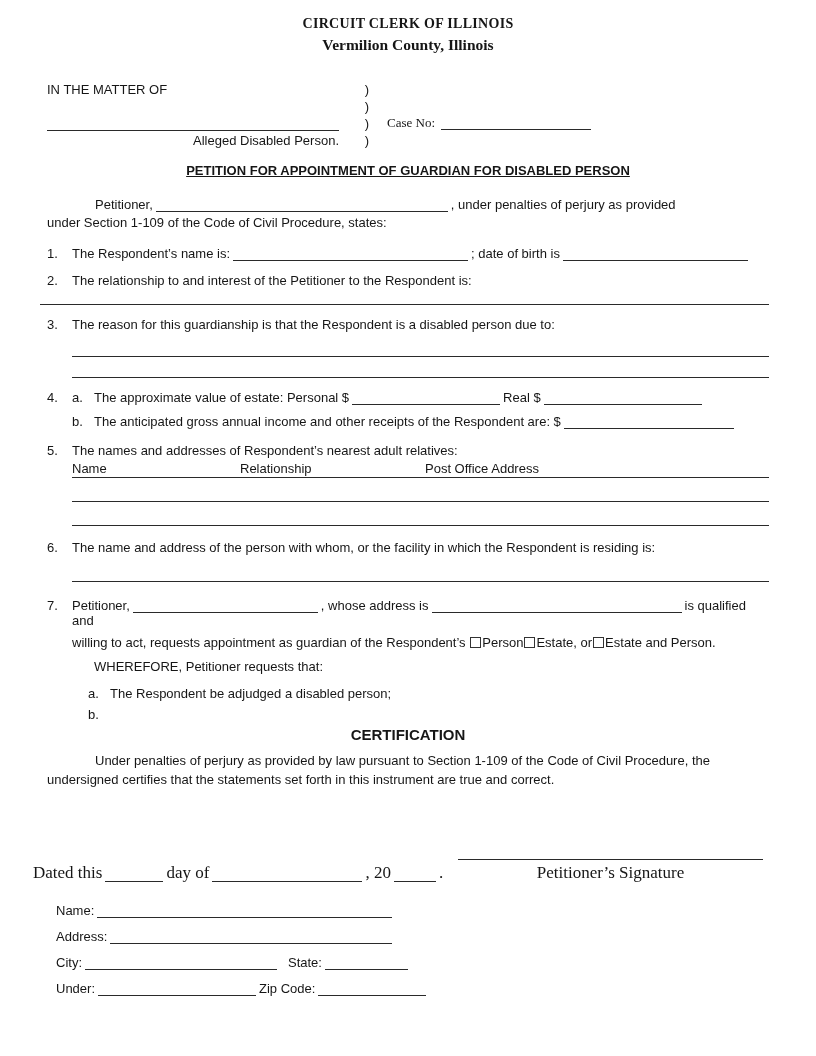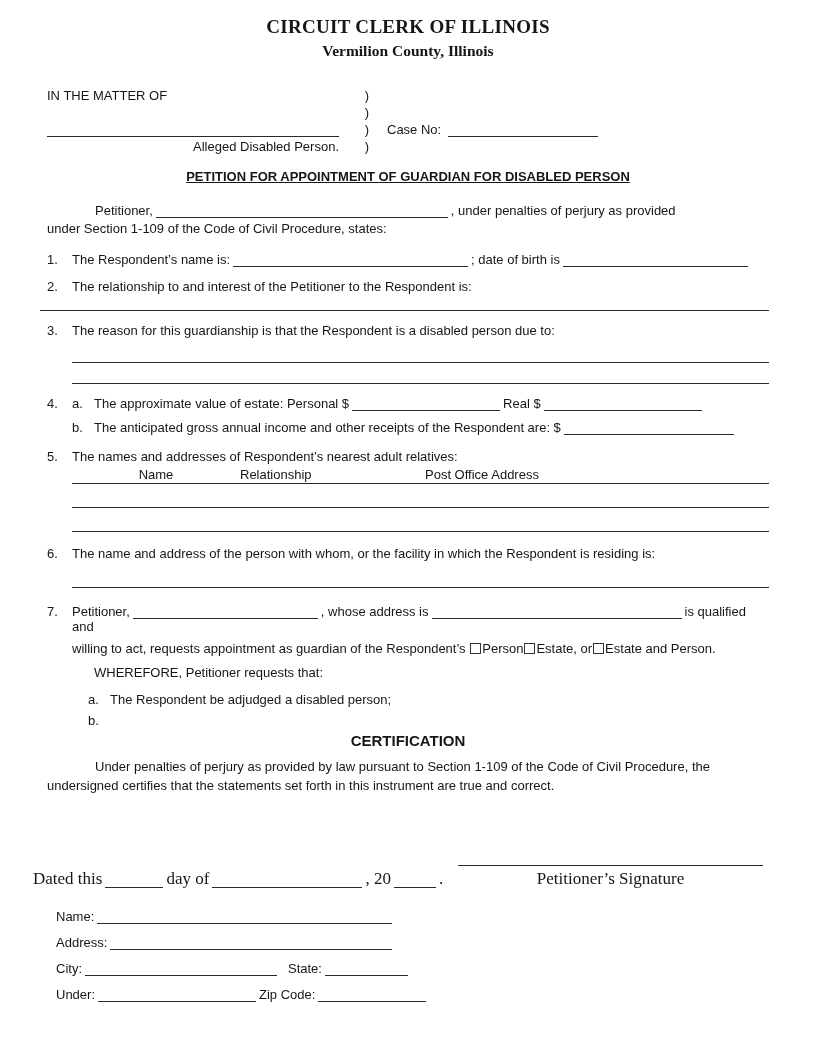--- a/index.html
+++ b/index.html
@@ -4,29 +4,29 @@
 <style>
   * { margin:0; padding:0; box-sizing:border-box; }
   html,body { background:#ffffff; }
   .page {
     width:816px; height:1056px; margin:0 auto; background:#fff;
     font-family:"Liberation Sans", sans-serif; font-size:13px; color:#161616;
     padding:14px 47px 0 47px; position:relative; overflow:hidden;
   }
   
   .doc-header { text-align:center; font-family:"Liberation Serif", serif; font-weight:bold; margin-top:2px; }
-  .h-line1 { font-size:19px; letter-spacing:.3px; }
+  .h-line1 { font-size:14px; letter-spacing:.3px; }
   .h-line2 { font-size:15.5px; margin-top:4px; }
   
   .caption { margin-top:26px; }
   .cap-row { display:flex; align-items:flex-end; height:17px; }
   .cap-left { width:300px; }
   .cap-left.alleged { text-align:right; padding-right:8px; }
   .cap-paren { width:40px; text-align:center; }
-  .cap-right { flex:1; }
+  .cap-right { flex:1;font-family:Liberation Serif, serif; }
   
   .fill { display:inline-block; border-bottom:1px solid #2a2a2a; height:13px; margin:0 3px; vertical-align:text-bottom; }
   .fill-s { height:15px; }
   .w42{width:42px}.w58{width:58px}.w83{width:83px}.w108{width:108px}.w148{width:148px}
   .w150{width:150px}.w158{width:158px}.w170{width:170px}.w185{width:185px}
   .w192{width:192px}.w235{width:235px}.w250{width:250px}.w282{width:282px}.w292{width:292px}.w295{width:295px}
   
   .doc-title { text-align:center; font-weight:bold; text-decoration:underline; margin-top:15px; font-size:13px; }
   
   .intro1 { margin-top:19px; padding-left:48px; }
@@ -43,21 +43,21 @@
   .rule-mt12 { margin-top:12px; }
   .rule-mt9 { margin-top:9px; }
   .sub-row { display:flex; }
   .sub-row + .sub-row { margin-top:9px; }
   .sub-num { width:22px; flex:none; }
   .sub-indent { margin-left:16px; }
   .wherefore { margin-left:22px; margin-top:9px; }
   .opt-line { margin-top:7px; }
   .checkbox { display:inline-block; width:11px; height:11px; border:1px solid #333; background:#fff; vertical-align:-1px; margin:0 1px; }
   .rel-header { display:flex; border-bottom:1px solid #2a2a2a; height:17px; margin-top:3px; }
-  .rel-c1 { width:168px;text-align:center; } .rel-c2 { width:185px; } .rel-c3 { flex:1; }
+  .rel-c1 { width:168px; } .rel-c2 { width:185px; } .rel-c3 { flex:1; }
   
   .cert-heading { text-align:center; font-weight:bold; margin-top:4px; font-size:15px; }
   .cert-body { margin-top:9px; text-indent:48px; line-height:1.45; }
   
   .footer-row { display:flex; justify-content:space-between; align-items:flex-end; margin-top:60px; font-family:"Liberation Serif", serif; font-size:17px; }
   .dated { margin-left:-14px; white-space:nowrap; }
   .sig-block { width:305px; text-align:center; margin-right:6px; }
   .sig-line { border-bottom:1px solid #2a2a2a; height:10px; }
   .sig-label { margin-top:3px; }
   .contact { margin-top:20px; margin-left:9px; }

